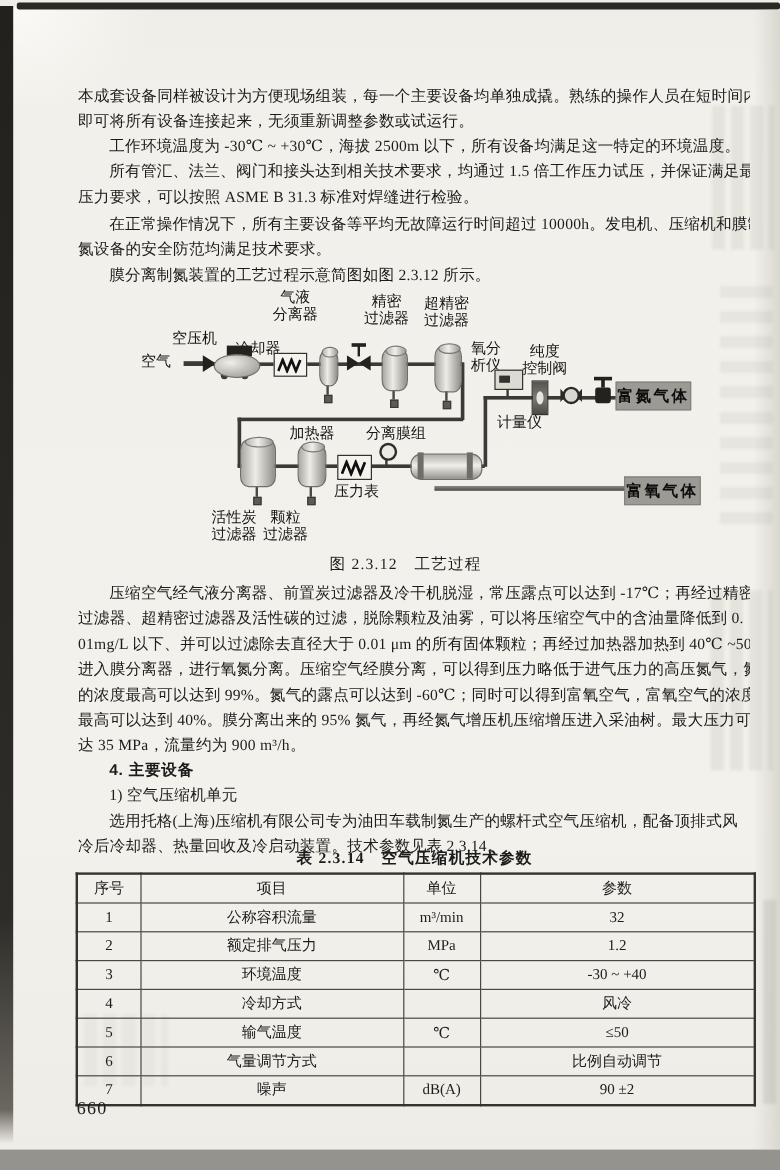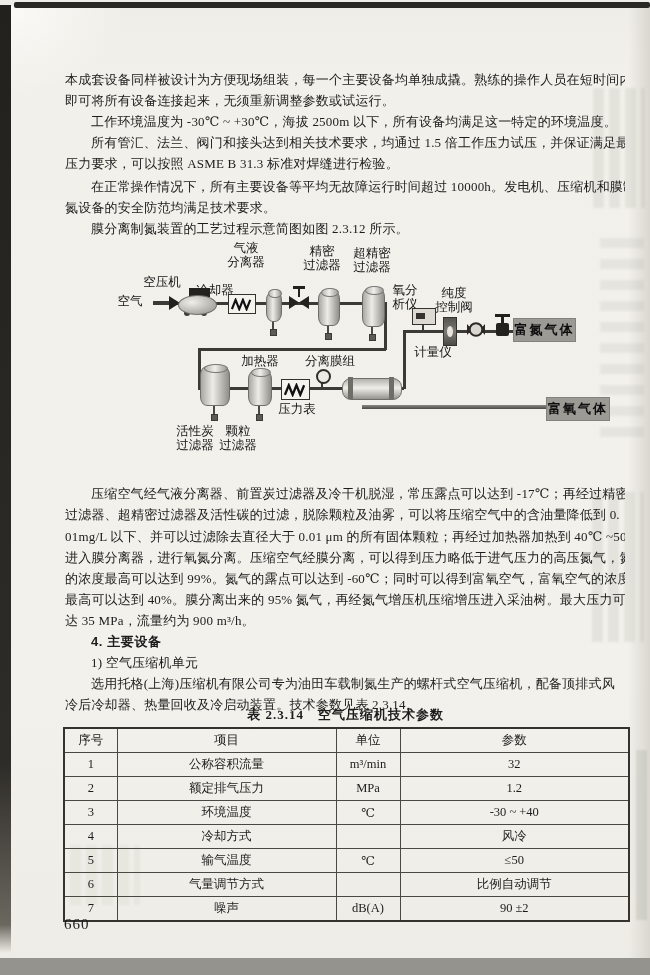--- a/index.html
+++ b/index.html
@@ -199,22 +199,23 @@
     <svg style="position:absolute;left:405px;top:82px;z-index:3;" width="22" height="19" viewBox="0 0 22 19">
       <path d="M2,4 L7,9.5 L2,15 Z M20,4 L15,9.5 L20,15 Z" fill="#2b2a26"></path>
       <circle cx="11" cy="9.5" r="6.3" fill="#d9d7d0" stroke="#2b2a26" stroke-width="2"></circle>
     </svg>
 
     <div style="position:absolute;left:441px;top:78px;width:2.5px;height:7px;background:#22211d;z-index:3;"></div>
     <div style="position:absolute;left:435px;top:76px;width:15px;height:3px;background:#22211d;z-index:3;"></div>
     <div style="position:absolute;left:436px;top:85px;width:13px;height:13px;background:#23221e;border-radius:2px;z-index:3;"></div>
 
     <div class="graybox" style="left:453px;top:80px;width:61px;height:22px;">富氮气体</div>
-    <div class="graybox" style="left:486px;top:159px;width:62px;height:22px;">富氧气体</div>
-
+    <div class="graybox" style="left:460px;top:159px;width:62px;height:22px;">富氧气体</div>
+
+    <div class="cap" style="top:223px;">图 2.3.12　工艺过程</div>
   </div>
 
   <div class="tcap">表 2.3.14　空气压缩机技术参数</div>
 
   <div id="spec-table-wrap">
     <table id="spec-table">
       <colgroup>
           <col style="width:53px">
           <col style="width:219px">
           <col style="width:64px">

